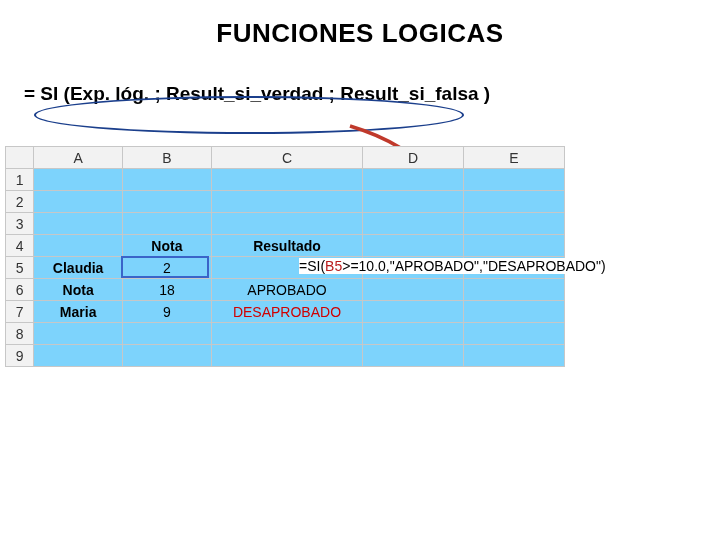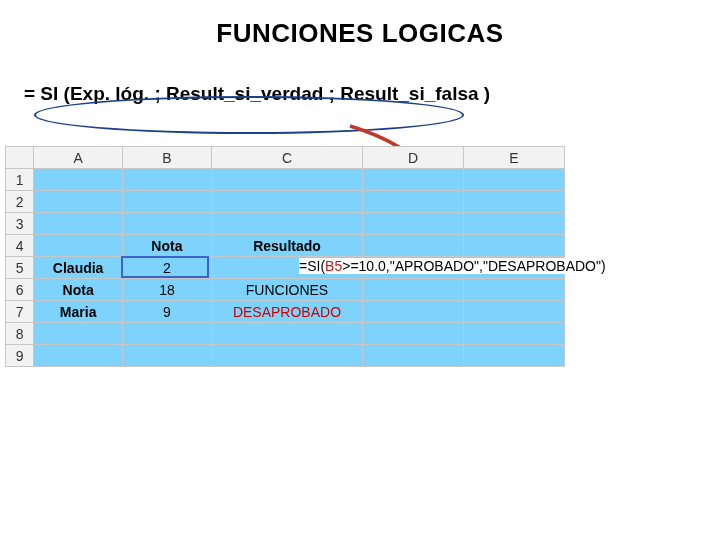--- a/index.html
+++ b/index.html
@@ -172,21 +172,21 @@
     <td class="bold">Claudia</td>
     <td class="right">2</td>
     <td></td>
     <td></td>
     <td></td>
   </tr>
   <tr>
     <td class="rowhdr">6</td>
     <td class="bold">Nota</td>
     <td class="right">18</td>
-    <td>FUNCIONES</td>
+    <td>APROBADO</td>
     <td></td>
     <td></td>
   </tr>
   <tr>
     <td class="rowhdr">7</td>
     <td class="bold">Maria</td>
     <td class="right">9</td>
     <td class="red">DESAPROBADO</td>
     <td></td>
     <td></td>

